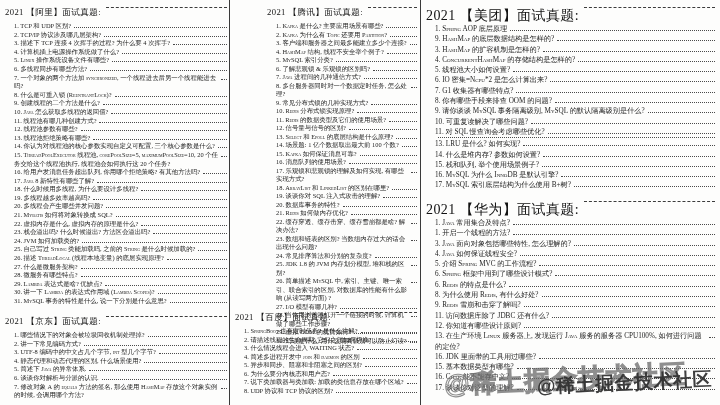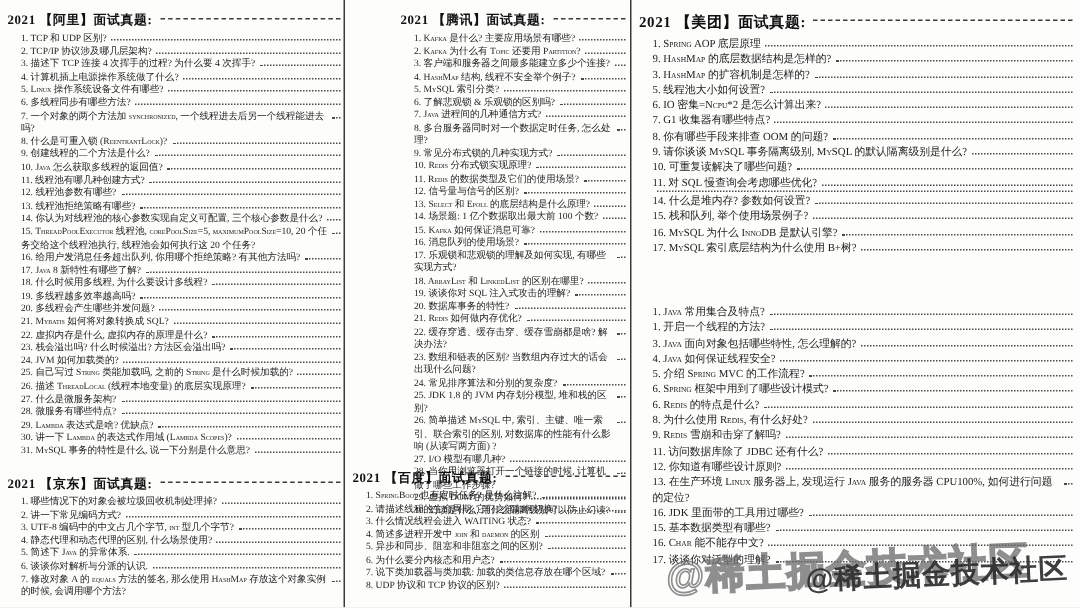--- a/index.html
+++ b/index.html
@@ -3,33 +3,33 @@
 <meta charset="utf-8">
 <style>
   html,body{margin:0;padding:0;background:#e8e8e8;}
   .page{
     position:relative;width:720px;height:405px;background:#fdfdfc;overflow:hidden;
     font-family:"Liberation Serif","DejaVu Serif",serif;color:#1c1c1c;
   }
   .divider{position:absolute;top:0;bottom:0;width:1px;background:#3a3a3a;}
   .col{position:absolute;top:0;height:405px;}
   .col section{position:absolute;left:0;right:0;}
-  .sec-header{display:flex;align-items:center;font-weight:bold;white-space:nowrap;color:#111;}
+  .sec-header{display:flex;align-items:flex-start;font-weight:normal;white-space:nowrap;color:#111;}
   .sec-header .htxt{letter-spacing:.4px;}
   .sec-header .hleader{flex:1 1 auto;border-bottom:1px dashed #3c3c3c;margin:0 1px 2px 5px;min-width:8px;}
   .items{padding-left:9px;padding-top:2px;}
   .item{display:flex;align-items:baseline;}
   .item .txt{font-variant:small-caps;}
   .item .leader{flex:1 1 auto;border-bottom:1px dotted #4a4a4a;margin:0 1px 1px 3px;min-width:6px;}
   
   .c1 .sec-header{font-size:8.6px;height:13px;}
   .c1 .item{font-size:6.4px;line-height:8.6px;}
   .c2 .sec-header{font-size:8.6px;height:13px;}
   .c2 .item{font-size:6.4px;line-height:8.5px;}
-  .c3 .sec-header{font-size:10px;height:15px;}
+  .c3 .sec-header{font-size:14px;height:15px;}
   .c3 .item{font-size:7.2px;line-height:10.3px;justify-content:space-between;}
   
   .watermark{position:absolute;right:0;bottom:0;width:310px;height:48px;pointer-events:none;}
   .wm-outline{
     position:absolute;right:34px;bottom:8px;font-size:26px;font-weight:bold;white-space:nowrap;
     color:transparent;-webkit-text-stroke:1.1px #6a6a6a;transform:rotate(-2.5deg);opacity:.75;
     letter-spacing:1px;font-family:"Liberation Sans","DejaVu Sans",sans-serif;
   }
   .wm-solid{
     position:absolute;right:8px;bottom:9px;font-size:19px;font-weight:bold;white-space:nowrap;
@@ -401,20 +401,24 @@
           </div>
           <div class="item">
             <span class="txt">9. HashMap 的底层数据结构是怎样的?</span>
             <span class="leader"></span>
           </div>
           <div class="item">
             <span class="txt">3. HashMap 的扩容机制是怎样的?</span>
             <span class="leader"></span>
           </div>
           <div class="item">
+            <span class="txt">4. ConcurrentHashMap 的存储结构是怎样的?</span>
+            <span class="leader"></span>
+          </div>
+          <div class="item">
             <span class="txt">5. 线程池大小如何设置?</span>
             <span class="leader"></span>
           </div>
           <div class="item">
             <span class="txt">6. IO 密集=Ncpu*2 是怎么计算出来?</span>
             <span class="leader"></span>
           </div>
           <div class="item">
             <span class="txt">7. G1 收集器有哪些特点?</span>
             <span class="leader"></span>
@@ -429,20 +433,24 @@
           </div>
           <div class="item">
             <span class="txt">10. 可重复读解决了哪些问题?</span>
             <span class="leader"></span>
           </div>
           <div class="item">
             <span class="txt">11. 对 SQL 慢查询会考虑哪些优化?</span>
             <span class="leader"></span>
           </div>
           <div class="item">
+            <span class="leader"></span>
+          </div>
+          <div class="item">
+            <span class="txt">13. LRU 是什么? 如何实现?</span>
             <span class="leader"></span>
           </div>
           <div class="item">
             <span class="txt">14. 什么是堆内存? 参数如何设置?</span>
             <span class="leader"></span>
           </div>
           <div class="item">
             <span class="txt">15. 栈和队列, 举个使用场景例子?</span>
             <span class="leader"></span>
           </div>
@@ -450,20 +458,24 @@
             <span class="txt">16. MySQL 为什么 InnoDB 是默认引擎?</span>
             <span class="leader"></span>
           </div>
           <div class="item">
             <span class="txt">17. MySQL 索引底层结构为什么使用 B+树?</span>
             <span class="leader"></span>
           </div>
         </div>
       </section>
     <section style="top:201px;">
+        <div class="sec-header">
+          <span class="htxt">2021 【华为】面试真题:</span>
+          <span class="hleader"></span>
+        </div>
         <div class="items">
           <div class="item">
             <span class="txt">1. Java 常用集合及特点?</span>
             <span class="leader"></span>
           </div>
           <div class="item">
             <span class="txt">1. 开启一个线程的方法?</span>
             <span class="leader"></span>
           </div>
           <div class="item">

